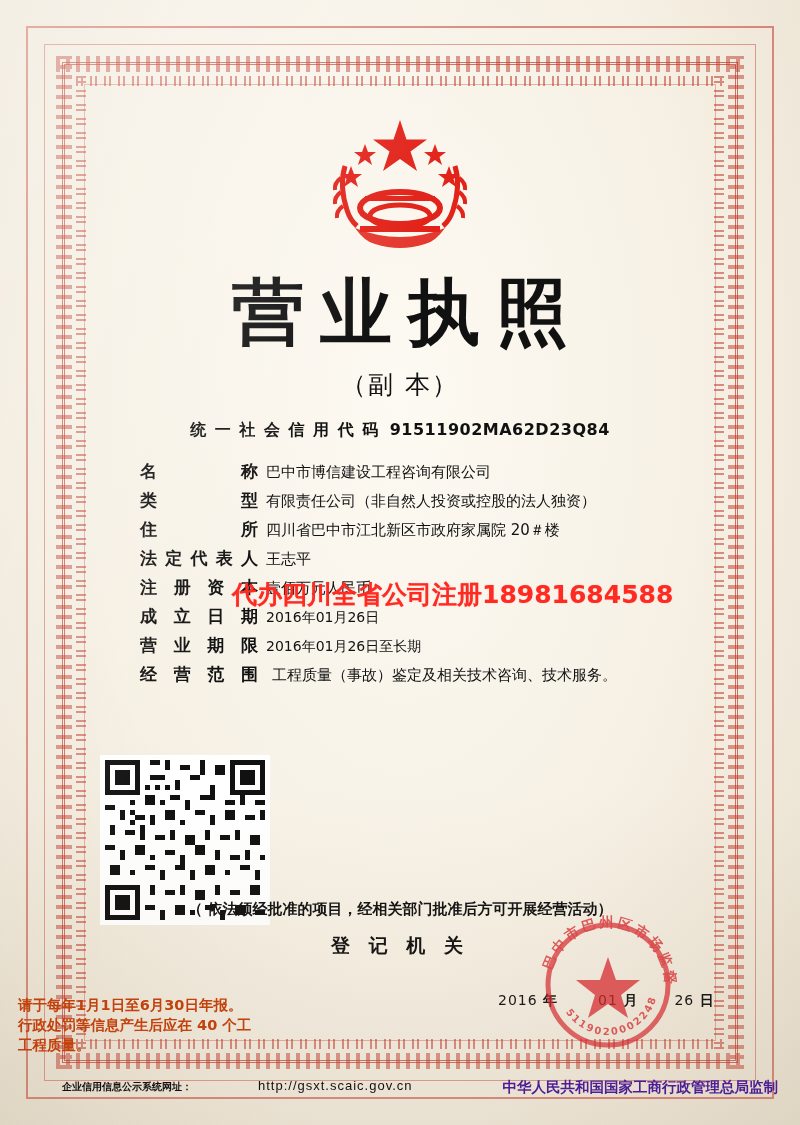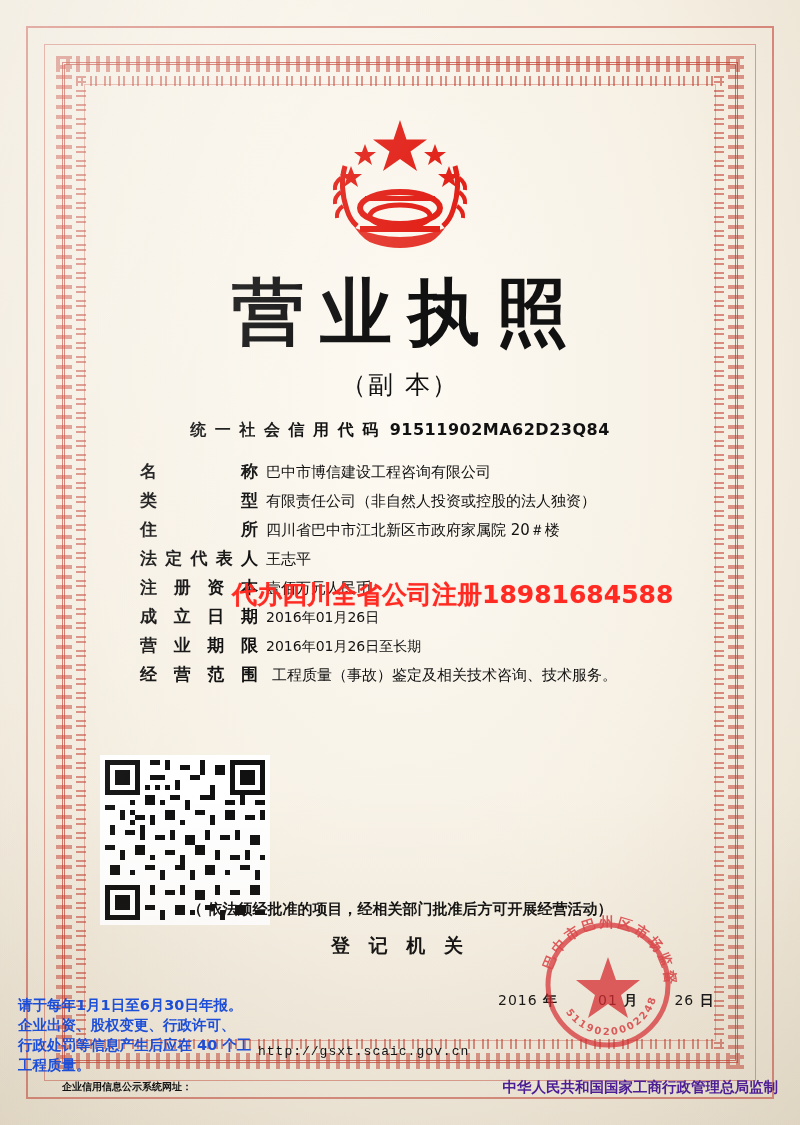--- a/index.html
+++ b/index.html
@@ -131,28 +131,28 @@
 
   
   .seal{
     position:absolute;left:528px;top:905px;width:160px;height:160px;
     opacity:.82;
   }
 
   
   .bottom-left{
     position:absolute;left:18px;top:995px;
-    font-size:14.5px;font-weight:bold;color:#1d4ed8;line-height:20px;
+    font-size:14.5px;font-weight:bold;color:#c2410c;line-height:20px;
   }
   .bottom-site-label{
     position:absolute;left:62px;top:1080px;font-size:10px;font-weight:bold;color:#111;
   }
   .bottom-site-url{
-    position:absolute;left:258px;top:1044px;font-size:13px;color:#111;
-    font-family:Liberation Mono, monospace;letter-spacing:1px;
+    position:absolute;left:258px;top:1078px;font-size:13px;color:#111;
+    font-family:Liberation Sans, sans-serif;letter-spacing:1px;
   }
   .bottom-right{
     position:absolute;right:22px;top:1078px;font-size:14.5px;color:#4c1d95;font-weight:bold;
   }
 </style>
 </head>
 <body>
 
 <div id="paper">
 
@@ -394,19 +394,18 @@
       <text font-size="10" font-weight="bold" fill="#d8232a" letter-spacing="2" opacity=".9">
         <textPath href="#sealBottom" startOffset="18%">5119020002248</textPath>
       </text>
     </svg>
   </div>
 
 </div>
 
 <div class="bottom-left">
   <div>请于每年1月1日至6月30日年报。</div>
-  <div>企业出资、股权变更、行政许可、</div>
   <div>行政处罚等信息产生后应在 40 个工</div>
   <div>工程质量。</div>
 </div>
 <div class="bottom-site-label">企业信用信息公示系统网址：</div>
 <div class="bottom-site-url">http://gsxt.scaic.gov.cn</div>
 <div class="bottom-right">中华人民共和国国家工商行政管理总局监制</div>
 
 </body></html>

